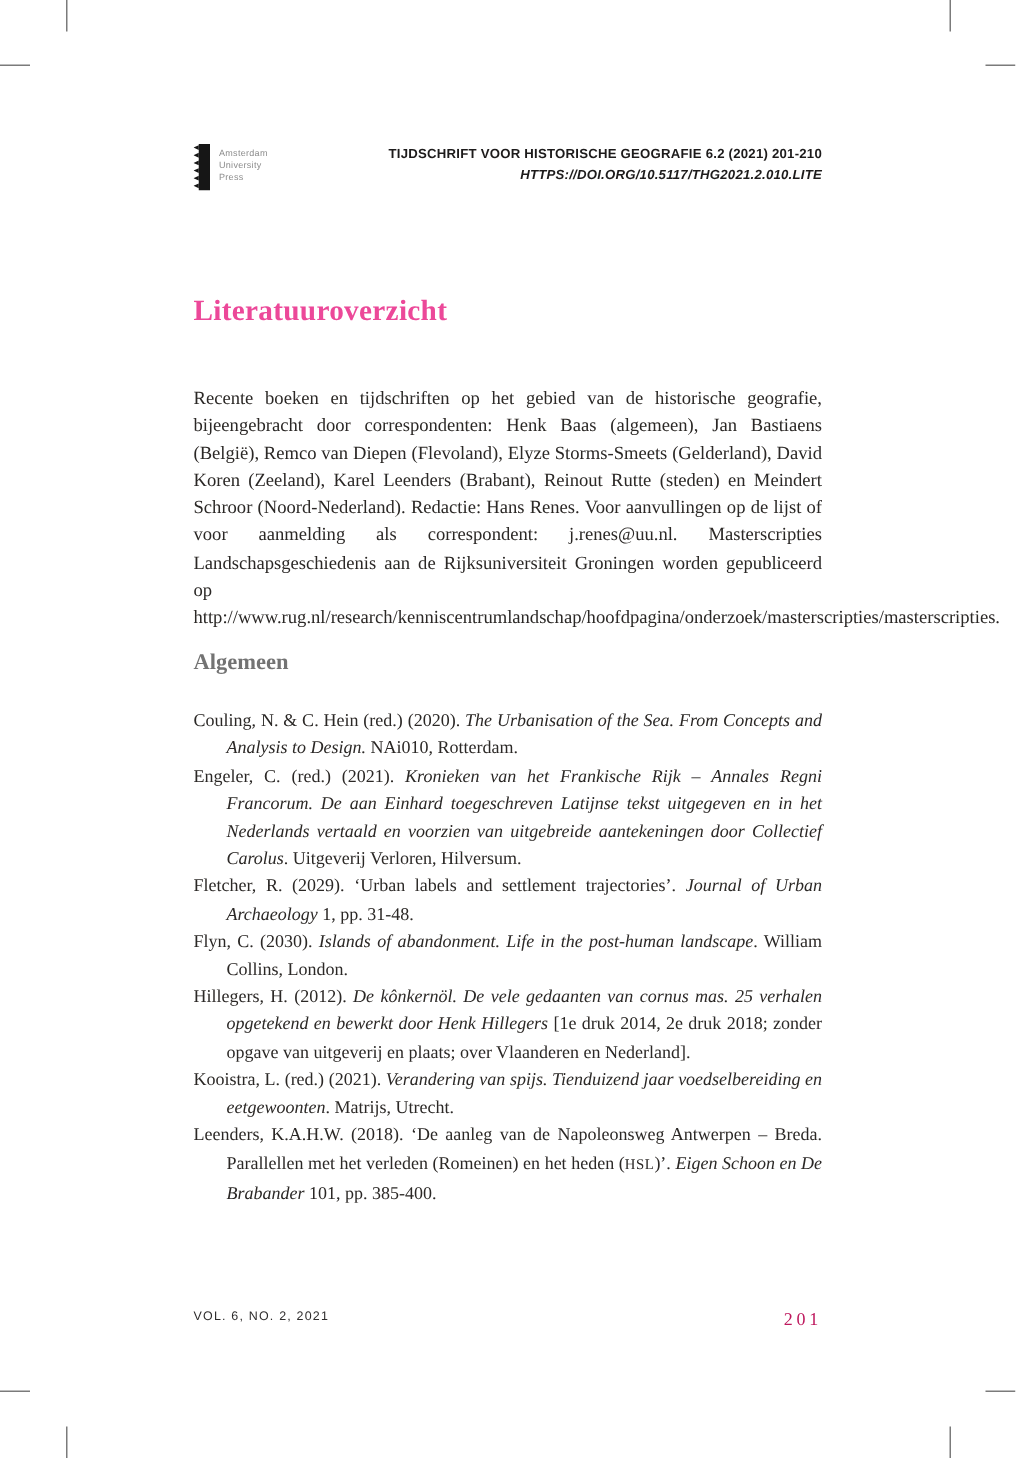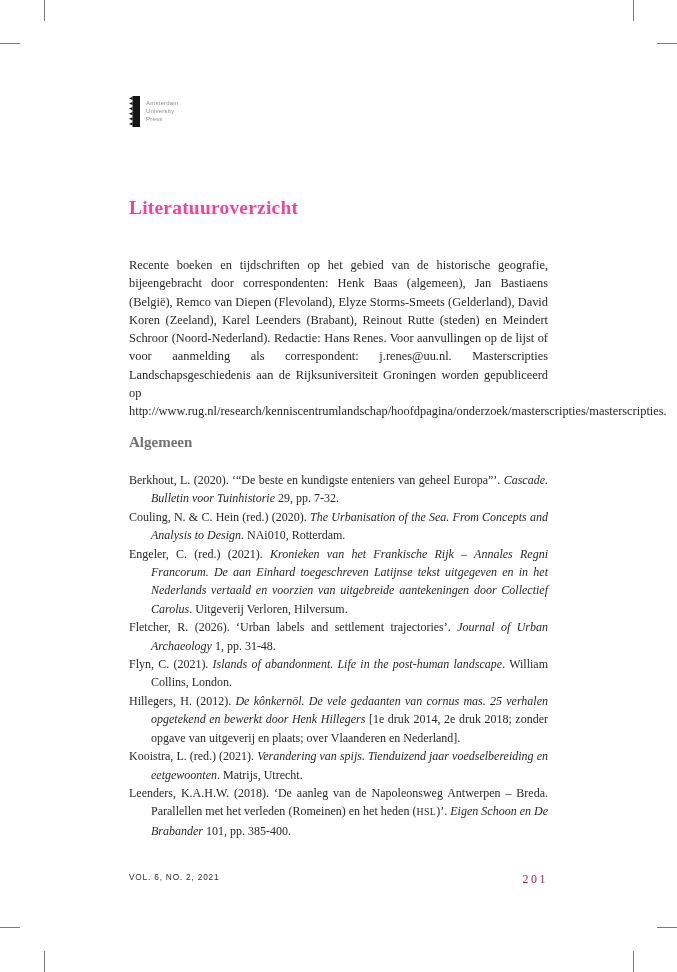--- a/index.html
+++ b/index.html
@@ -115,34 +115,37 @@
           <polygon points="3.5,26.3 0,27.9 3.5,29.5"></polygon>
         </g>
       </svg>
     </span>
     <div class="logo-text">
       <div>Amsterdam</div>
       <div>University</div>
       <div>Press</div>
     </div>
   </div>
+  <div class="journal-ref">
+    <div>TIJDSCHRIFT VOOR HISTORISCHE GEOGRAFIE 6.2 (2021) 201-210</div>
+    <div class="doi">HTTPS://DOI.ORG/10.5117/THG2021.2.010.LITE</div>
+  </div>
 </header>
 
 <h1 class="page-title">Literatuuroverzicht</h1>
 
 <p class="intro">Recente boeken en tijdschriften op het gebied van de historische geografie, bijeengebracht door correspondenten: Henk Baas (algemeen), Jan Bastiaens (België), Remco van Diepen (Flevoland), Elyze Storms-Smeets (Gelderland), David Koren (Zeeland), Karel Leenders (Brabant), Reinout Rutte (steden) en Meindert Schroor (Noord-Nederland). Redactie: Hans Renes. Voor aanvullingen op de lijst of voor aanmelding als correspondent: j.renes@uu.nl. Masterscripties Landschapsgeschiedenis aan de Rijksuniversiteit Groningen worden gepubliceerd op http://www.rug.nl/research/kenniscentrumlandschap/hoofdpagina/onderzoek/masterscripties/masterscripties.</p>
 
 <h2 class="section">Algemeen</h2>
 
 <div class="refs">
-    <p><span>Berkhout, L. (2020). ‘“De beste en kundigste enteniers van geheel Europa”’. </span><span class="it">Cascade. Bulletin voor Tuinhistorie</span><span> 29, pp. 7-32.</span></p>
     <p><span>Couling, N. &amp; C. Hein (red.) (2020). </span><span class="it">The Urbanisation of the Sea. From Concepts and Analysis to Design.</span><span> NAi010, Rotterdam.</span></p>
     <p><span>Engeler, C. (red.) (2021). </span><span class="it">Kronieken van het Frankische Rijk – Annales Regni Francorum. De aan Einhard toegeschreven Latijnse tekst uitgegeven en in het Nederlands vertaald en voorzien van uitgebreide aantekeningen door Collectief Carolus</span><span>. Uitgeverij Verloren, Hilversum.</span></p>
-    <p><span>Fletcher, R. (2026). ‘Urban labels and settlement trajectories’. </span><span class="it">Journal of Urban Archaeology</span><span> 1, pp. 31-48.</span></p>
-    <p><span>Flyn, C. (2021). </span><span class="it">Islands of abandonment. Life in the post-human landscape</span><span>. William Collins, London.</span></p>
+    <p><span>Fletcher, R. (2029). ‘Urban labels and settlement trajectories’. </span><span class="it">Journal of Urban Archaeology</span><span> 1, pp. 31-48.</span></p>
+    <p><span>Flyn, C. (2030). </span><span class="it">Islands of abandonment. Life in the post-human landscape</span><span>. William Collins, London.</span></p>
     <p><span>Hillegers, H. (2012). </span><span class="it">De kônkernöl. De vele gedaanten van cornus mas. 25 verhalen opgetekend en bewerkt door Henk Hillegers</span><span> [1e druk 2014, 2e druk 2018; zonder opgave van uitgeverij en plaats; over Vlaanderen en Nederland].</span></p>
     <p><span>Kooistra, L. (red.) (2021). </span><span class="it">Verandering van spijs. Tienduizend jaar voedselbereiding en eetgewoonten</span><span>. Matrijs, Utrecht.</span></p>
     <p><span>Leenders, K.A.H.W. (2018). ‘De aanleg van de Napoleonsweg Antwerpen – Breda. Parallellen met het verleden (Romeinen) en het heden (</span><span class="sc">HSL</span><span>)’. </span><span class="it">Eigen Schoon en De Brabander</span><span> 101, pp. 385-400.</span></p>
   </div>
 
 <footer class="pagefoot">
   <span class="vol">VOL. 6, NO. 2, 2021</span>
   <span class="pageno">201</span>
 </footer>
 

